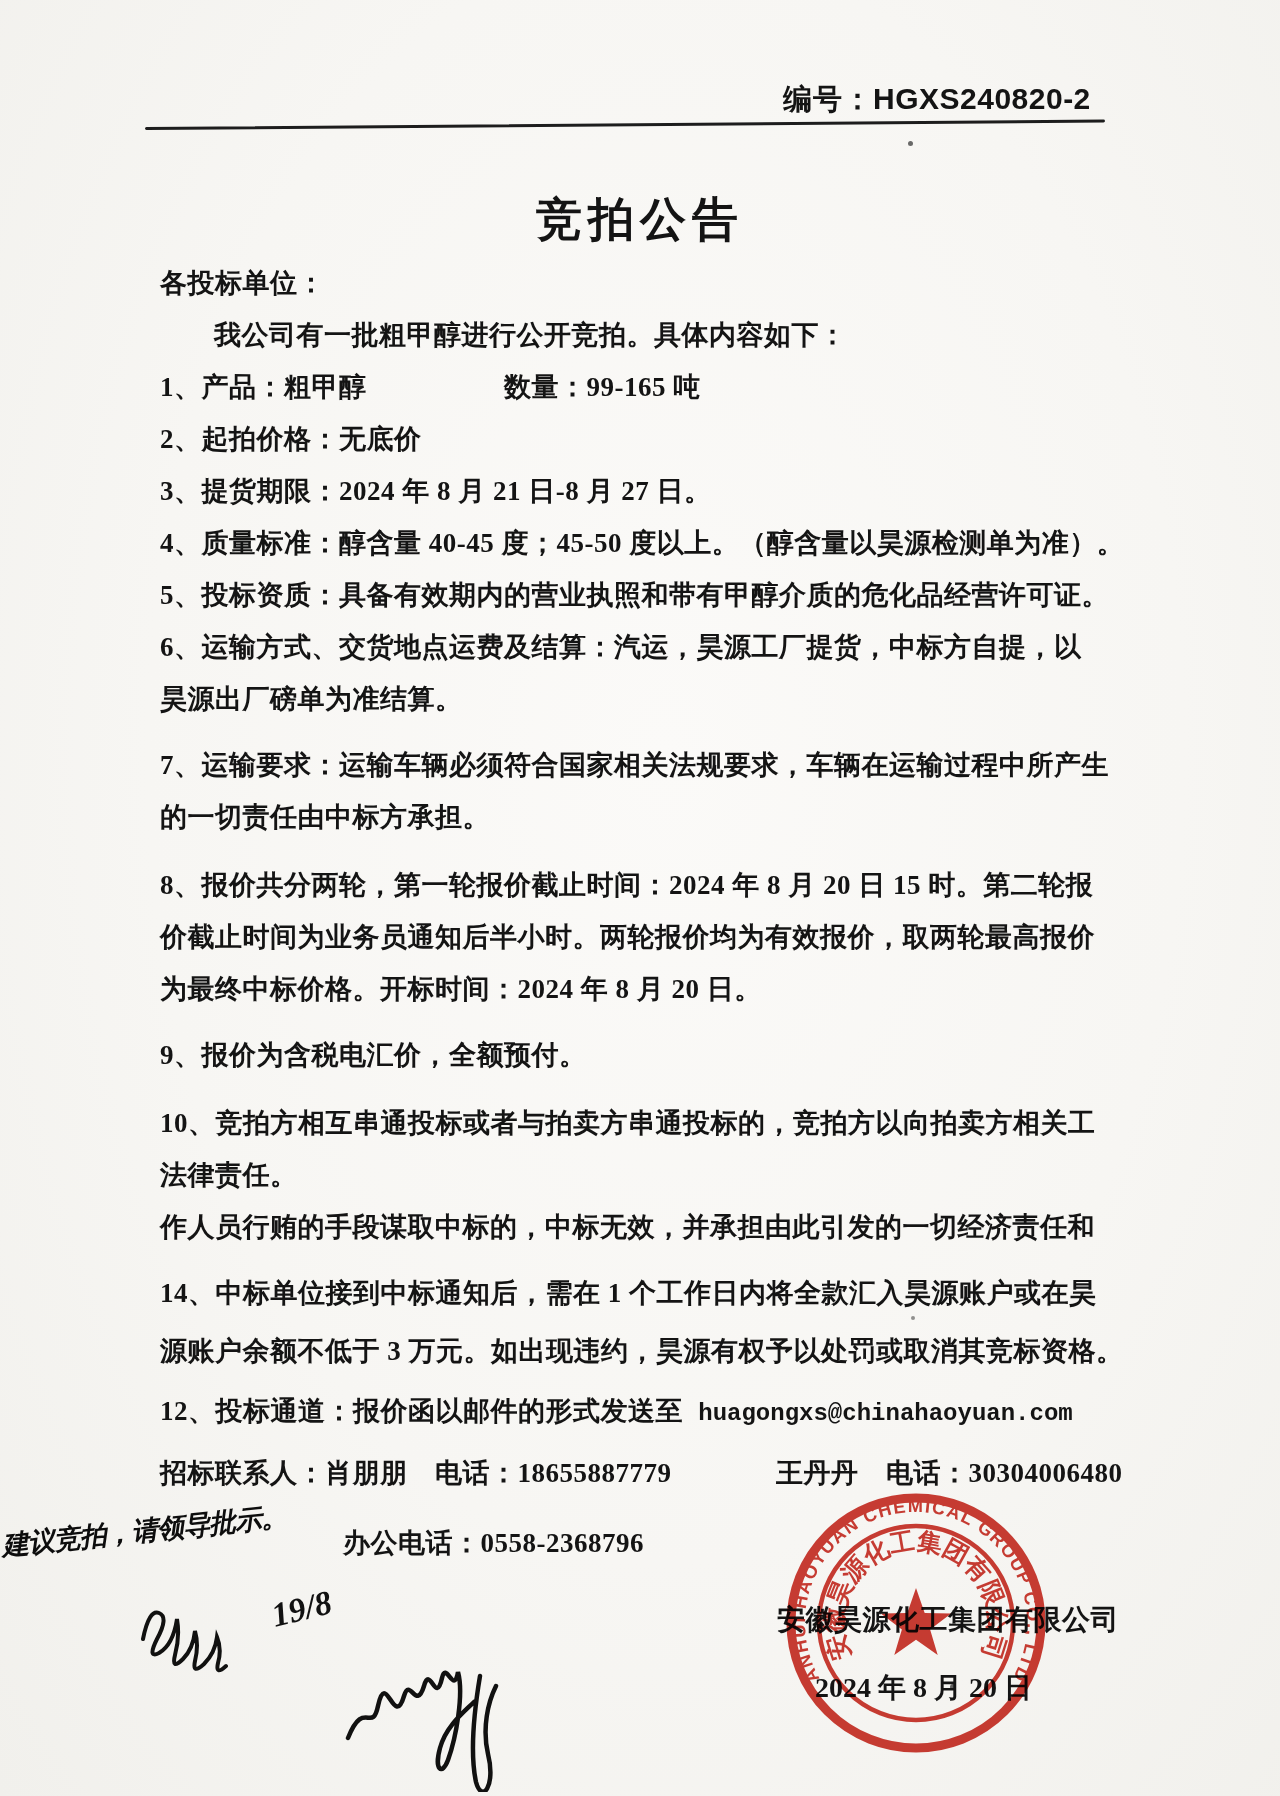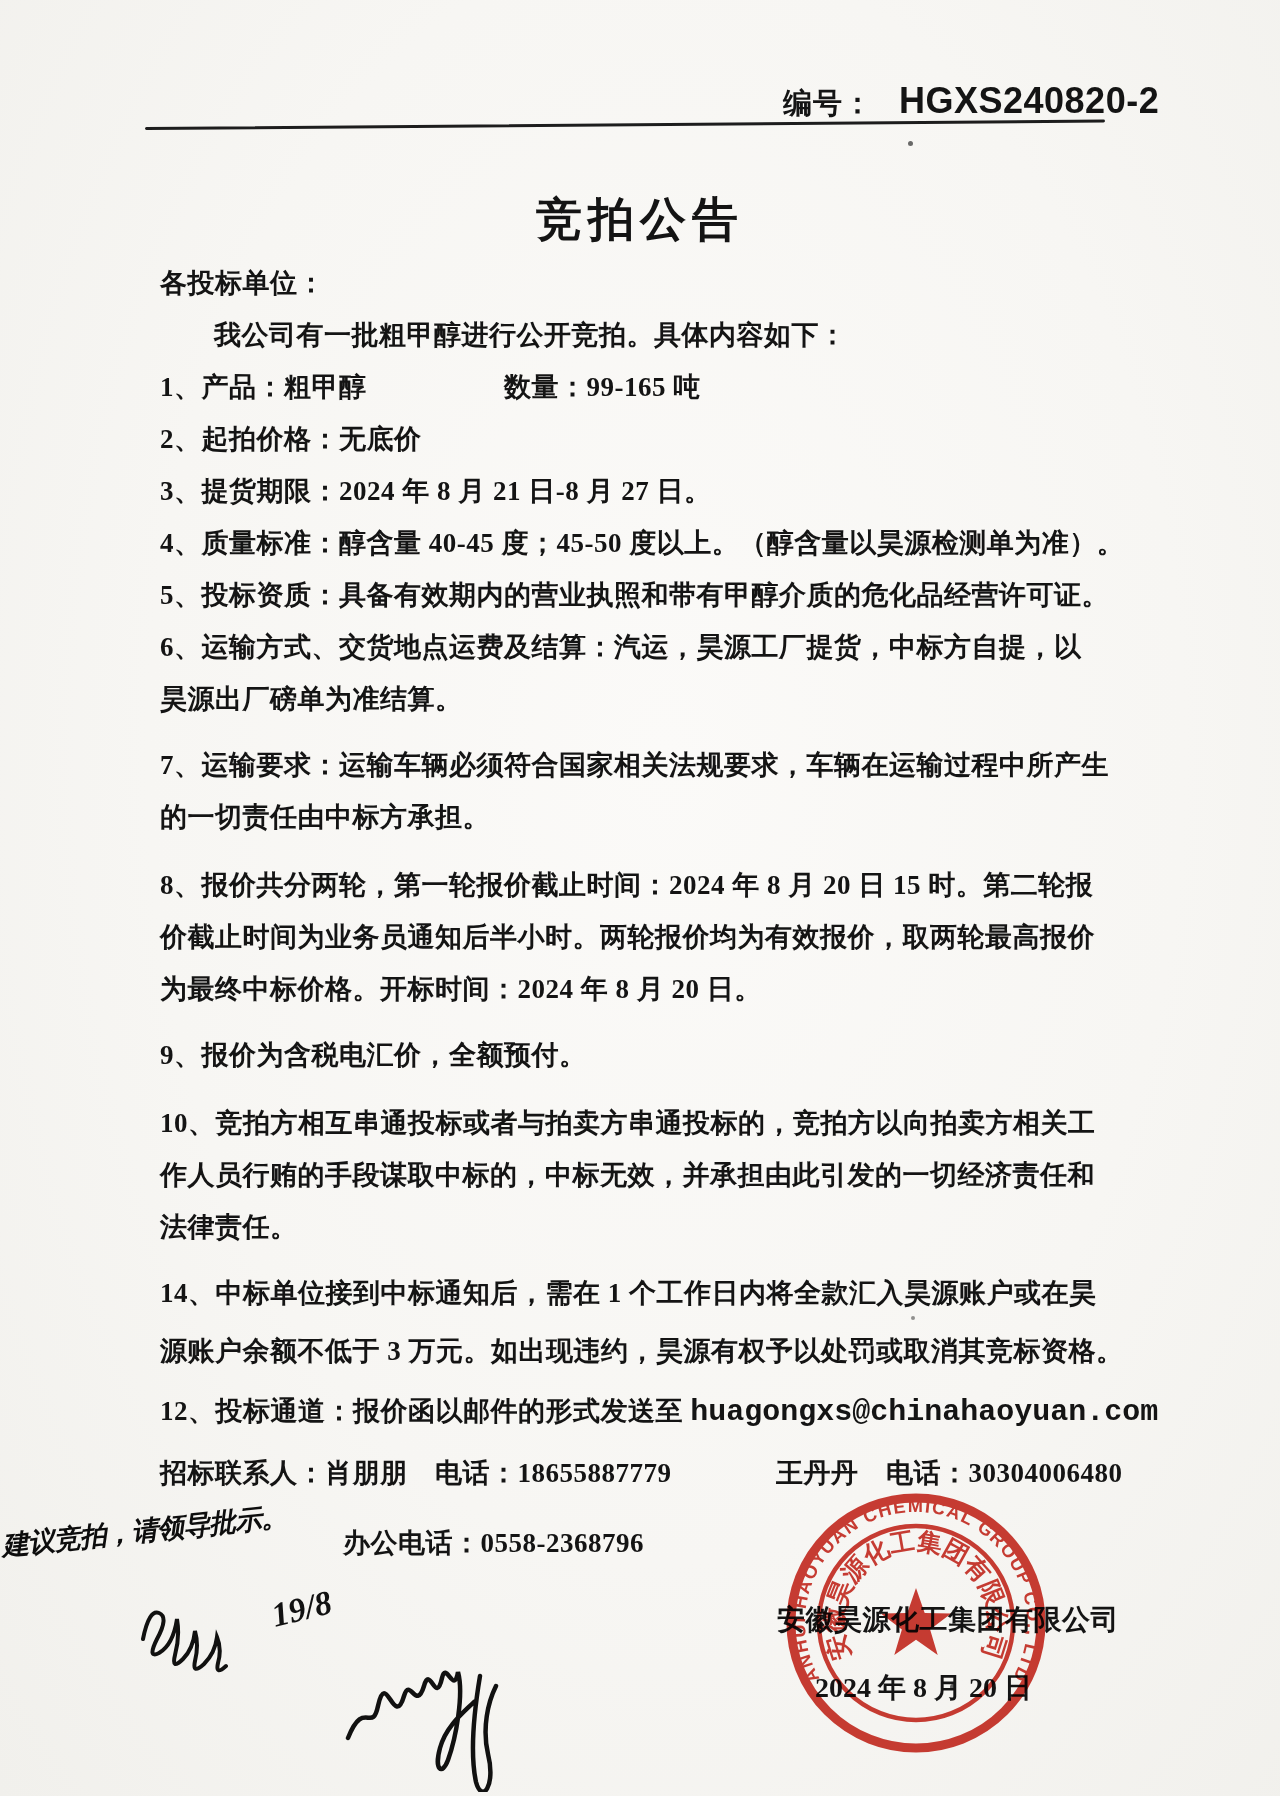--- a/index.html
+++ b/index.html
@@ -14,21 +14,21 @@
     color:#141414;
   }
   
   .doc-number{
     position:absolute;left:783px;top:80px;
     font-size:29px;font-weight:700;white-space:nowrap;
     letter-spacing:1px;
   }
   .doc-number .code{
     font-family:"Liberation Sans","DejaVu Sans",sans-serif;
-    font-size:36px;font-weight:700;margin-left:26px;letter-spacing:0.5px;
+    font-size:30px;font-weight:700;letter-spacing:0.5px;
   }
   .rule-main{
     position:absolute;left:145px;top:127px;width:960px;height:3px;
     background:#1d1d1d;transform:rotate(-0.45deg);transform-origin:left center;
     border-radius:2px;
   }
   .speck{position:absolute;border-radius:50%;background:#3a3a3a;opacity:.75;}
   .speck.s1{left:908px;top:141px;width:5px;height:5px;}
   .speck.s2{left:911px;top:1316px;width:4px;height:4px;opacity:.55;}
   .speck.s3{left:950px;top:1684px;width:6px;height:6px;opacity:.8;}
@@ -42,21 +42,21 @@
     position:absolute;left:160px;top:257px;width:1000px;
     font-size:27px;font-weight:600;letter-spacing:0.5px;
   }
   .line{height:52px;line-height:52px;white-space:nowrap;position:relative;}
   .indent{padding-left:54px;}
   .mt6{margin-top:6px;}  .mt8{margin-top:8px;}
   .mt10{margin-top:10px;} .mt14{margin-top:14px;}
   .mt16{margin-top:16px;} .mt18{margin-top:18px;}
   .email{
     font-family:"Liberation Mono","DejaVu Sans Mono",monospace;
-    font-size:30px;font-weight:700;letter-spacing:0;
+    font-size:24px;font-weight:700;letter-spacing:0;margin-left:8px;
   }
   .contacts .right{position:absolute;left:616px;top:0;}
   .office{padding-left:183px;}
   
   .company{
     position:absolute;left:777px;top:1594px;height:52px;line-height:52px;
     font-size:28px;font-weight:600;white-space:nowrap;letter-spacing:0.5px;
   }
   .date{
     position:absolute;left:815px;top:1662px;height:52px;line-height:52px;
@@ -103,22 +103,22 @@
     <div class="line">5、投标资质：具备有效期内的营业执照和带有甲醇介质的危化品经营许可证。</div>
     <div class="line">6、运输方式、交货地点运费及结算：汽运，昊源工厂提货，中标方自提，以</div>
     <div class="line">昊源出厂磅单为准结算。</div>
     <div class="line mt14">7、运输要求：运输车辆必须符合国家相关法规要求，车辆在运输过程中所产生</div>
     <div class="line">的一切责任由中标方承担。</div>
     <div class="line mt16">8、报价共分两轮，第一轮报价截止时间：2024 年 8 月 20 日 15 时。第二轮报</div>
     <div class="line">价截止时间为业务员通知后半小时。两轮报价均为有效报价，取两轮最高报价</div>
     <div class="line">为最终中标价格。开标时间：2024 年 8 月 20 日。</div>
     <div class="line mt14">9、报价为含税电汇价，全额预付。</div>
     <div class="line mt16">10、竞拍方相互串通投标或者与拍卖方串通投标的，竞拍方以向拍卖方相关工</div>
+    <div class="line">法律责任。</div>
     <div class="line">作人员行贿的手段谋取中标的，中标无效，并承担由此引发的一切经济责任和</div>
-    <div class="line">法律责任。</div>
     <div class="line mt14">14、中标单位接到中标通知后，需在 1 个工作日内将全款汇入昊源账户或在昊</div>
     <div class="line mt6">源账户余额不低于 3 万元。如出现违约，昊源有权予以处罚或取消其竞标资格。</div>
     <div class="line mt8">
       <span>12、投标通道：报价函以邮件的形式发送至 </span><span class="email">huagongxs@chinahaoyuan.com</span>
     </div>
     <div class="line mt10 contacts">
       <span>招标联系人：肖朋朋　电话：18655887779</span>
       <span class="right">王丹丹　电话：30304006480</span>
     </div>
     <div class="line mt18 office">办公电话：0558-2368796</div>

